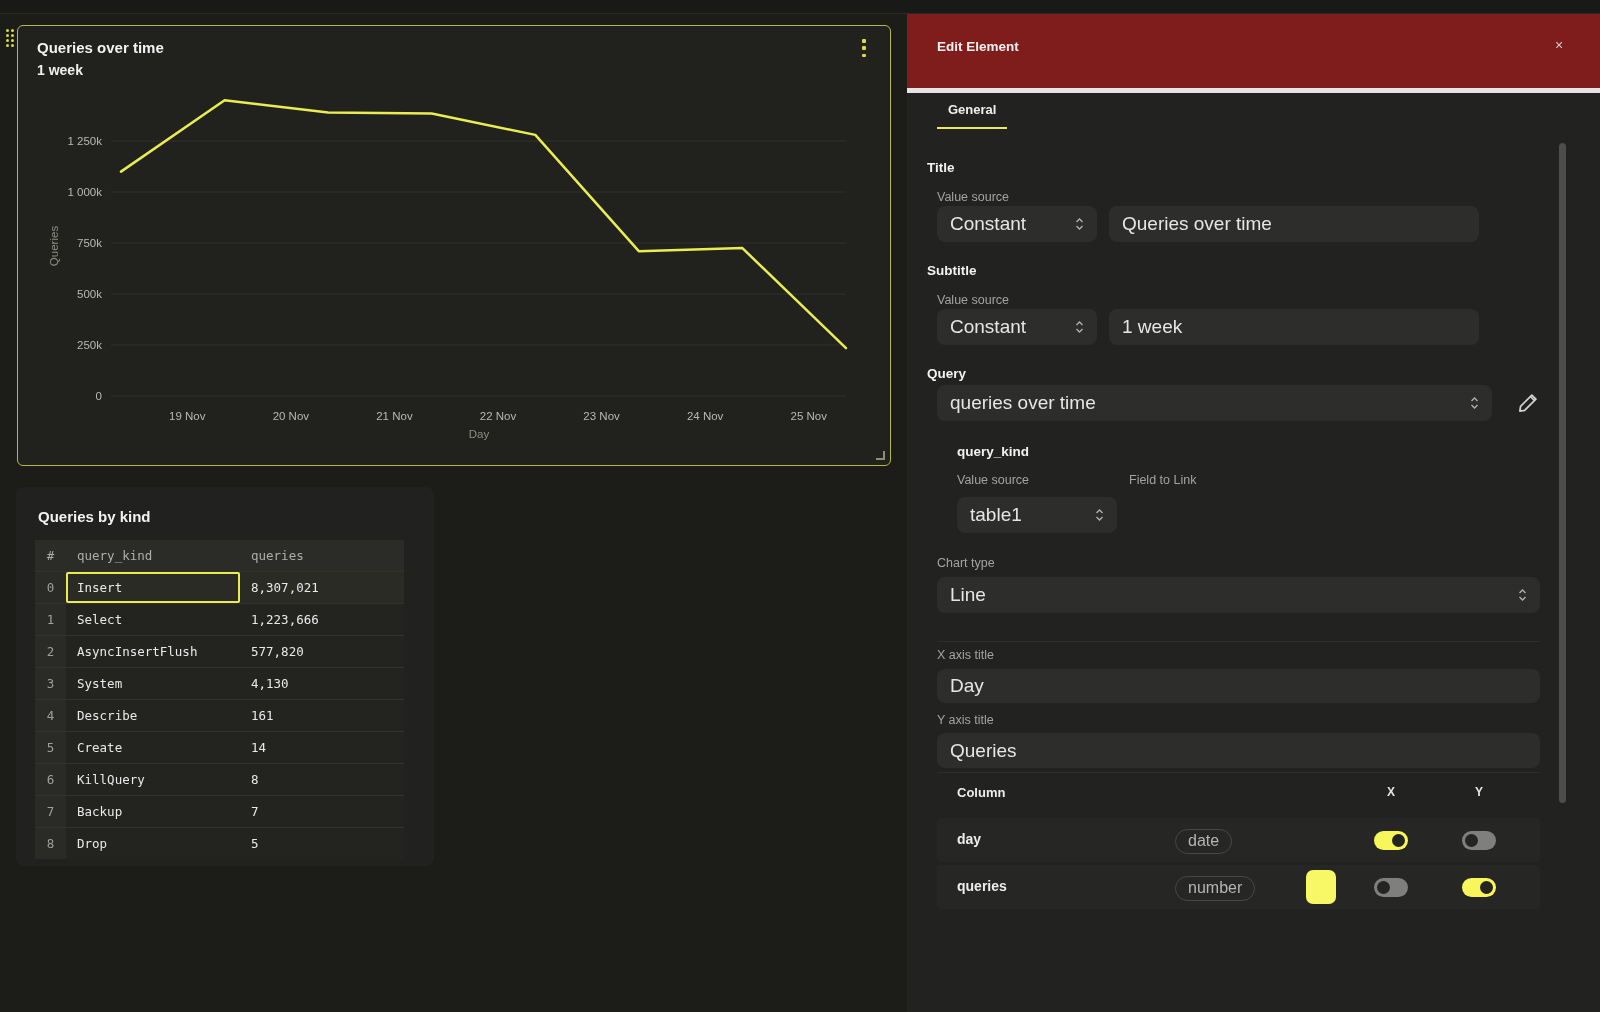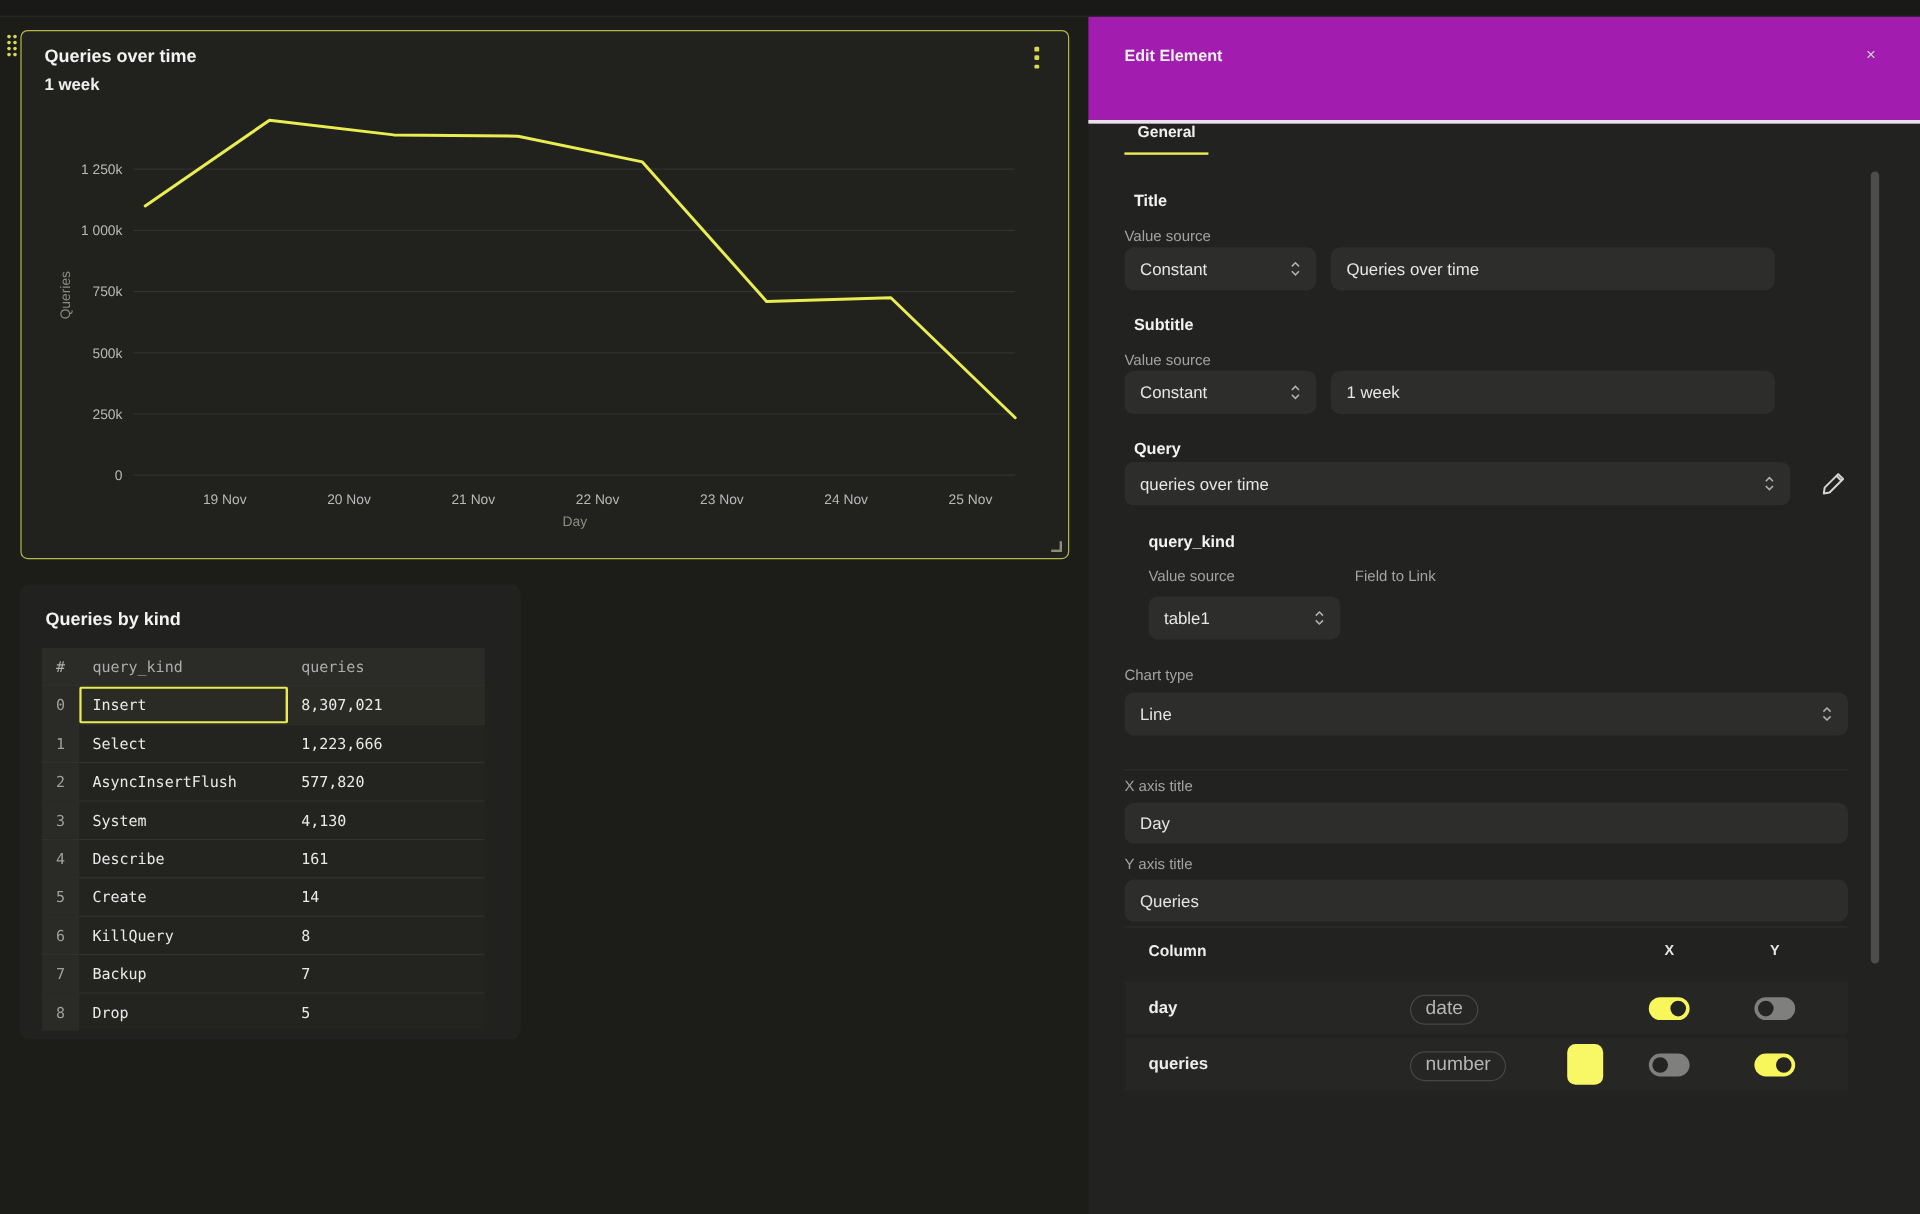--- a/index.html
+++ b/index.html
@@ -30,29 +30,29 @@
   .th,.td{height:31px;line-height:31px;white-space:nowrap;overflow:hidden}
   .c0{width:31px;text-align:center}
   .c1{width:174px;padding-left:11px}
   .c2{width:164px;padding-left:11px}
   .td.c0{background:#2a2a27;color:#9f9f9f}
   .td.c1,.td.c2{font-weight:400;color:#e9e9e9}
   .sel-cell{box-shadow:inset 0 0 0 2px #e8ec50;border-radius:2px}
 
   
   .sidebar{position:absolute;left:907px;top:14px;width:693px;height:998px;background:#222221}
-  .sb-header{position:absolute;left:0;top:0;width:100%;height:89px;background:#a21caf;border-bottom:3px solid #e5e5e5}
+  .sb-header{position:absolute;left:0;top:0;width:100%;height:79px;background:#7f1d1d;border-bottom:5px solid #e5e5e5}
   .sb-title{position:absolute;left:30px;top:25px;font-size:13.5px;font-weight:600;color:#f0f0f0}
   .sb-close{position:absolute;right:32px;top:22px;width:18px;height:18px;color:#cfcfcf;font-size:14px;line-height:18px;text-align:center;cursor:pointer}
 
   .tab{position:absolute;left:30px;top:88px;padding:0 11px 10px 11px;font-size:13px;font-weight:600;color:#f0f0f0;border-bottom:2px solid #e9ed51;cursor:pointer}
 
-  .sec-h{position:absolute;left:38px;font-size:13.5px;font-weight:700;color:#f2f2f2}
+  .sec-h{position:absolute;left:20px;font-size:13.5px;font-weight:700;color:#f2f2f2}
   .lbl{position:absolute;font-size:12.5px;color:#a3a3a3}
-  .sel,.inp{background:#2d2d2c;border-radius:8px;height:36px;display:flex;align-items:center;padding:0 13px;font-size:14px;color:#e6e6e6}
+  .sel,.inp{background:#2d2d2c;border-radius:8px;height:36px;display:flex;align-items:center;padding:0 13px;font-size:19px;color:#e6e6e6}
   .sel{justify-content:space-between;cursor:pointer}
   .chev{flex:0 0 auto;margin-left:8px}
   .row2{position:absolute;left:30px;display:flex;gap:12px}
   .w160{width:160px}.w370{width:370px}.w360{width:360px}
   .full{position:absolute;left:30px;right:60px}
   .divider{position:absolute;left:30px;right:60px;height:1px;background:#2e2e2d}
 
   .pencil-btn{position:absolute;width:24px;height:24px;cursor:pointer}
 
   

